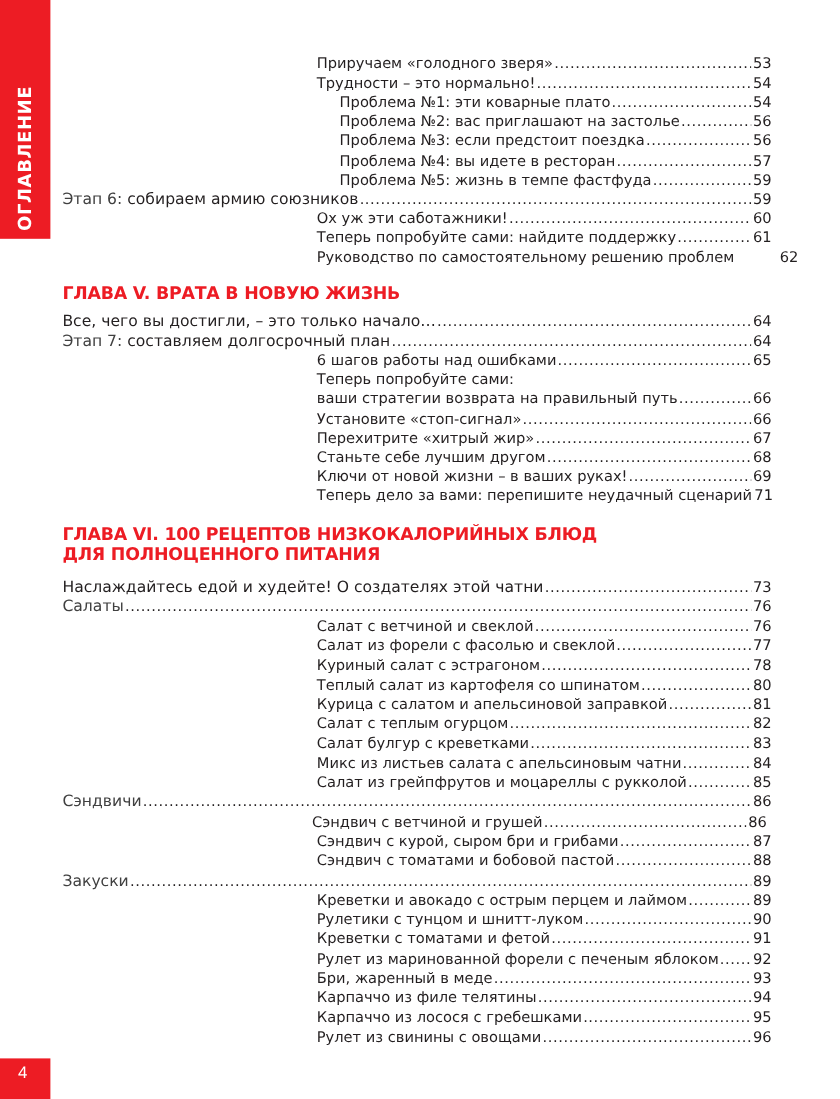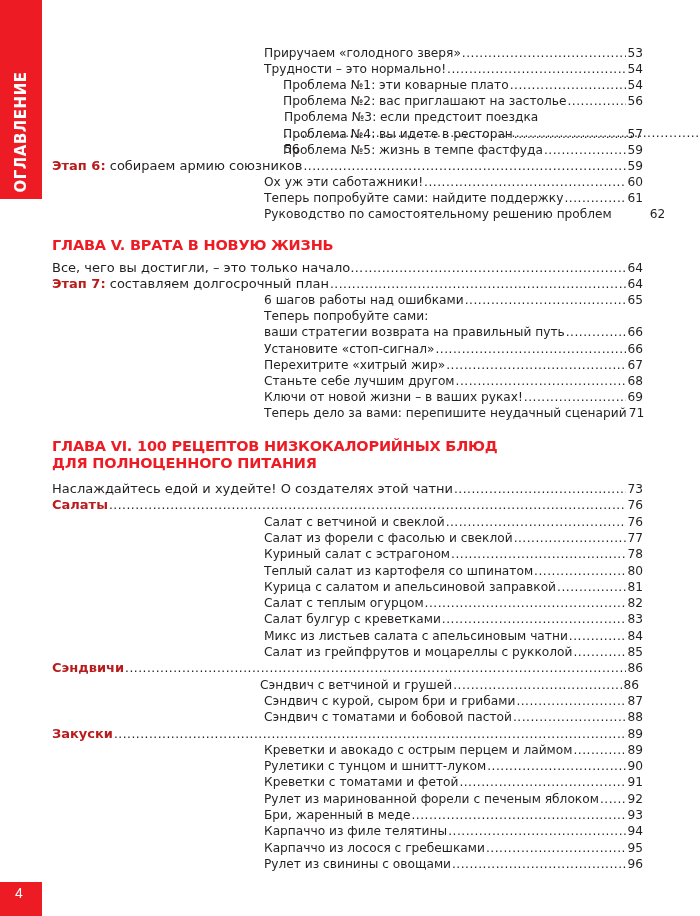--- a/index.html
+++ b/index.html
@@ -8,21 +8,21 @@
   .side-tab { position: absolute; left: 0; top: 0; width: 42px; height: 199px; background: #ed1c24; }
   .side-tab span { position: absolute; left: 21px; top: 132px; transform: translate(-50%, -50%) rotate(-90deg);
                    color: #fff; font-weight: bold; font-size: 15px; letter-spacing: 0.5px; white-space: nowrap; }
   .page-num { position: absolute; left: 0; top: 882px; width: 42px; height: 34px; background: #ed1c24; }
   .page-num span { position: absolute; left: 15px; top: 3px; color: #fff; font-family: "Liberation Sans", sans-serif; font-size: 14px; }
   .line { position: absolute; display: flex; align-items: baseline; font-size: 12.2px; line-height: 16px; white-space: nowrap; }
   .line .txt { flex: 0 0 auto; }
   .line .dots { flex: 1 1 auto; overflow: hidden; margin: 0 1px; color: #231f20; letter-spacing: 0.5px; }
   .line .dots::before { content: "........................................................................................................................................................................................................................................................"; }
   .line .pg { flex: 0 0 auto; }
-  .red { color: #b91c1c; font-weight: bold; }
+  .red { color: #404040; }
   .heading { position: absolute; left: 52px; color: #ed1c24; font-weight: bold; font-size: 14.5px; line-height: 17px; white-space: nowrap; letter-spacing: -0.2px; }
   .wide .txt { font-size: 13px; }
 </style>
 </head>
 <body>
 
 <div class="side-tab">
   <span>ОГЛАВЛЕНИЕ</span>
 </div>
 
@@ -44,21 +44,21 @@
     <div class="line" style="left: 283px; width: 360px; top: 77.2px;">
       <span class="txt"><span>Проблема №1: эти коварные плато</span></span>
       <span class="dots"></span>
       <span class="pg">54</span>
     </div>
     <div class="line" style="left: 283px; width: 360px; top: 93.3px;">
       <span class="txt"><span>Проблема №2: вас приглашают на застолье</span></span>
       <span class="dots"></span>
       <span class="pg">56</span>
     </div>
-    <div class="line" style="left: 283px; width: 360px; top: 109.4px; flex-direction: column;">
+    <div class="line" style="left: 283px; width: 360px; top: 109.4px;">
       <span class="txt"><span>Проблема №3: если предстоит поездка</span></span>
       <span class="dots"></span>
       <span class="pg">56</span>
     </div>
     <div class="line" style="left: 283px; width: 360px; top: 125.5px;">
       <span class="txt"><span>Проблема №4: вы идете в ресторан</span></span>
       <span class="dots"></span>
       <span class="pg">57</span>
     </div>
     <div class="line" style="left: 283px; width: 360px; top: 141.6px;">

